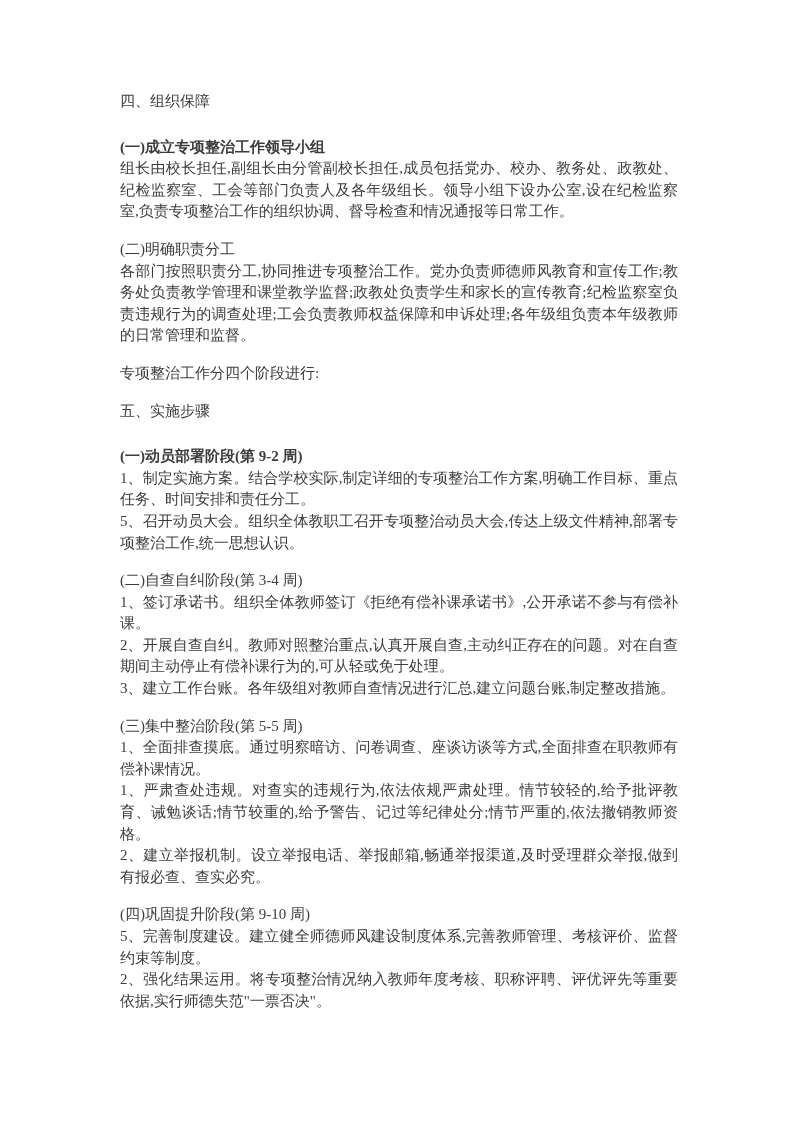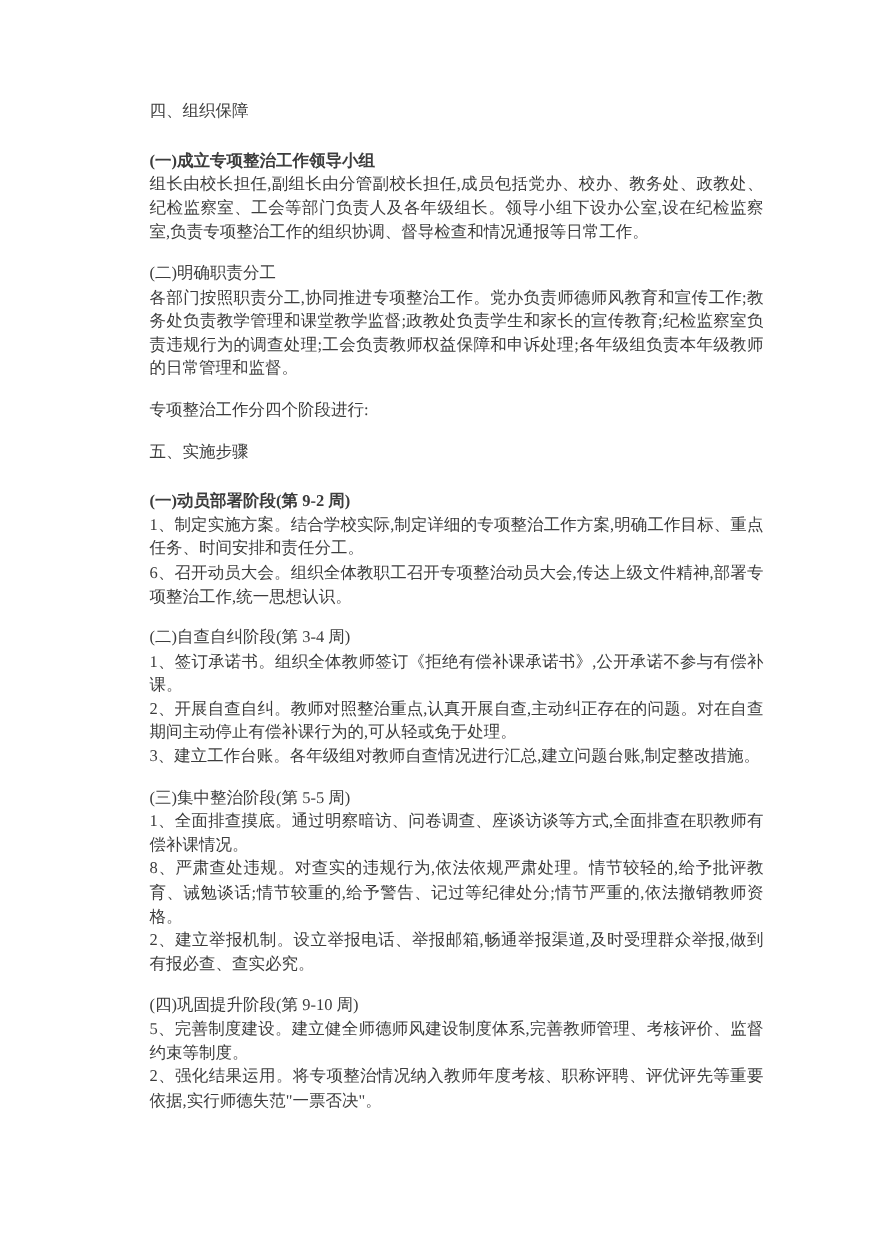--- a/index.html
+++ b/index.html
@@ -17,21 +17,20 @@
   .content {
     position: absolute;
     left: 120px;
     top: 91px;
     width: 558px;
     font-family: "Liberation Serif", "DejaVu Serif", serif;
     font-size: 15px;
     line-height: 21.6px;
     color: #3c3c3c;
     text-align: justify;
-    margin-left: 16px;
   }
   .block { margin: 0; }
   .sp    { margin-top: 16px; }
   .sp-lg { margin-top: 24px; font-weight: bold; }
 </style>
 </head>
 <body>
 
 <div class="page">
   <div class="content">
@@ -43,30 +42,30 @@
 
     <div class="block sp">(二)明确职责分工</div>
     <div class="block">各部门按照职责分工,协同推进专项整治工作。党办负责师德师风教育和宣传工作;教务处负责教学管理和课堂教学监督;政教处负责学生和家长的宣传教育;纪检监察室负责违规行为的调查处理;工会负责教师权益保障和申诉处理;各年级组负责本年级教师的日常管理和监督。</div>
 
     <div class="block sp">专项整治工作分四个阶段进行:</div>
 
     <div class="block sp">五、实施步骤</div>
 
     <div class="block sp-lg">(一)动员部署阶段(第 9-2 周)</div>
     <div class="block">1、制定实施方案。结合学校实际,制定详细的专项整治工作方案,明确工作目标、重点任务、时间安排和责任分工。</div>
-    <div class="block">6、召开动员大会。组织全体教职工召开专项整治动员大会,传达上级文件精神,部署专项整治工作,统一思想认识。</div>
+    <div class="block">5、召开动员大会。组织全体教职工召开专项整治动员大会,传达上级文件精神,部署专项整治工作,统一思想认识。</div>
 
     <div class="block sp">(二)自查自纠阶段(第 3-4 周)</div>
     <div class="block">1、签订承诺书。组织全体教师签订《拒绝有偿补课承诺书》,公开承诺不参与有偿补课。</div>
     <div class="block">2、开展自查自纠。教师对照整治重点,认真开展自查,主动纠正存在的问题。对在自查期间主动停止有偿补课行为的,可从轻或免于处理。</div>
     <div class="block">3、建立工作台账。各年级组对教师自查情况进行汇总,建立问题台账,制定整改措施。</div>
 
     <div class="block sp">(三)集中整治阶段(第 5-5 周)</div>
     <div class="block">1、全面排查摸底。通过明察暗访、问卷调查、座谈访谈等方式,全面排查在职教师有偿补课情况。</div>
-    <div class="block">8、严肃查处违规。对查实的违规行为,依法依规严肃处理。情节较轻的,给予批评教育、诫勉谈话;情节较重的,给予警告、记过等纪律处分;情节严重的,依法撤销教师资格。</div>
+    <div class="block">1、严肃查处违规。对查实的违规行为,依法依规严肃处理。情节较轻的,给予批评教育、诫勉谈话;情节较重的,给予警告、记过等纪律处分;情节严重的,依法撤销教师资格。</div>
     <div class="block">2、建立举报机制。设立举报电话、举报邮箱,畅通举报渠道,及时受理群众举报,做到有报必查、查实必究。</div>
 
     <div class="block sp">(四)巩固提升阶段(第 9-10 周)</div>
     <div class="block">5、完善制度建设。建立健全师德师风建设制度体系,完善教师管理、考核评价、监督约束等制度。</div>
     <div class="block">2、强化结果运用。将专项整治情况纳入教师年度考核、职称评聘、评优评先等重要依据,实行师德失范"一票否决"。</div>
 
   </div>
 </div>
 
 </body></html>

